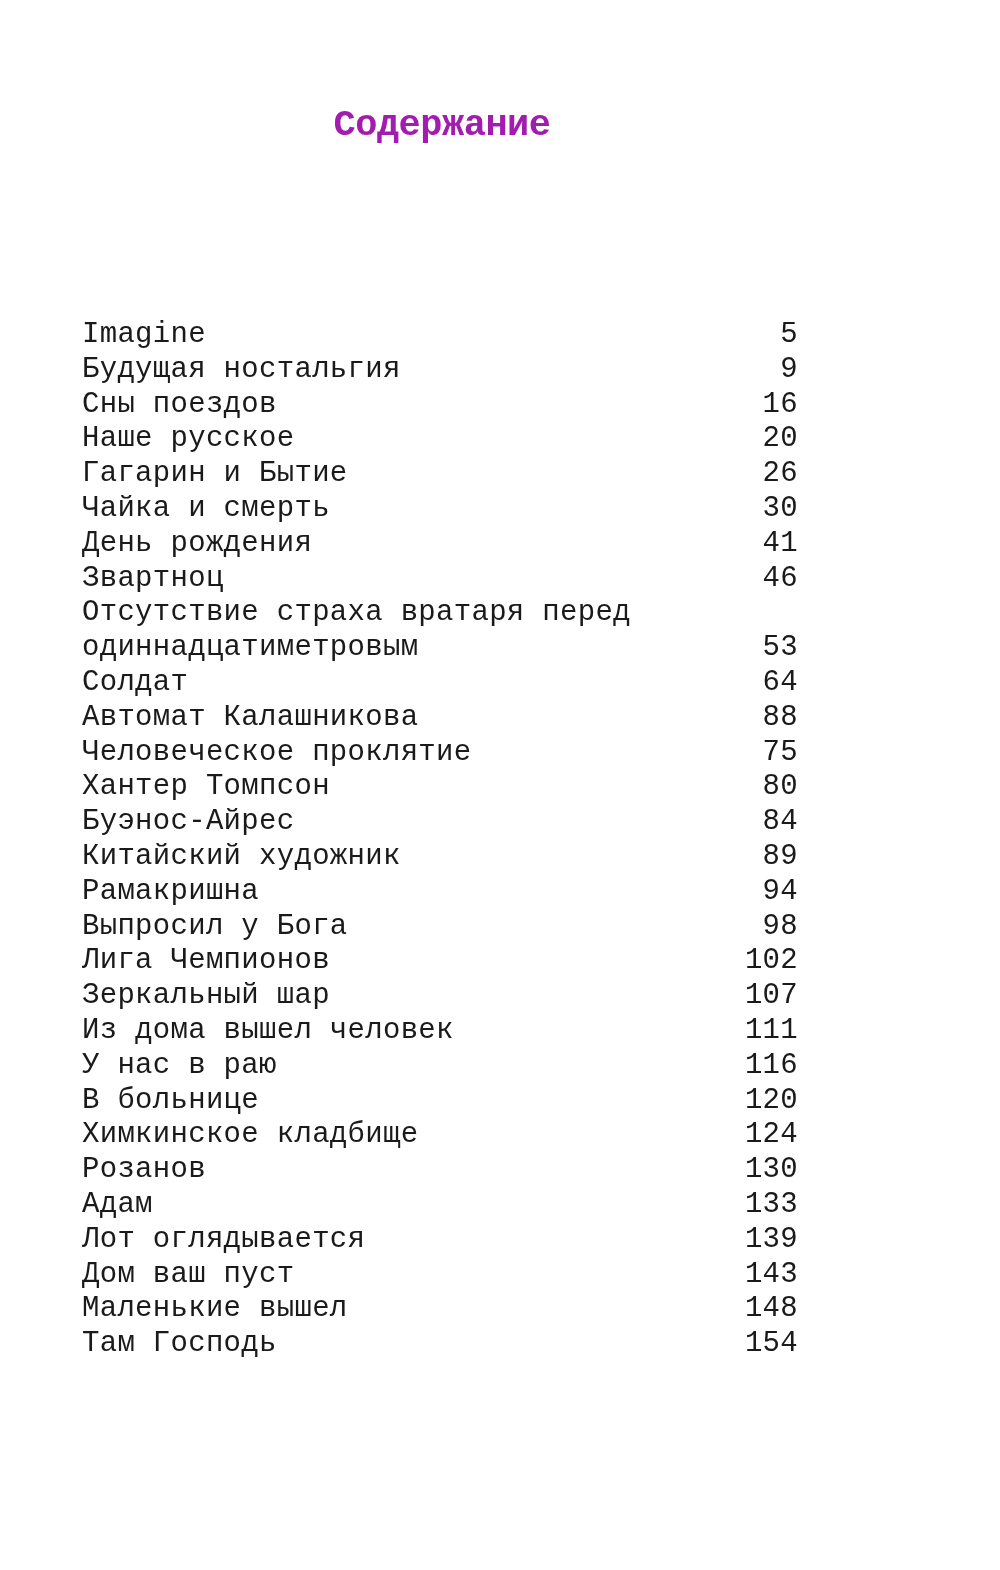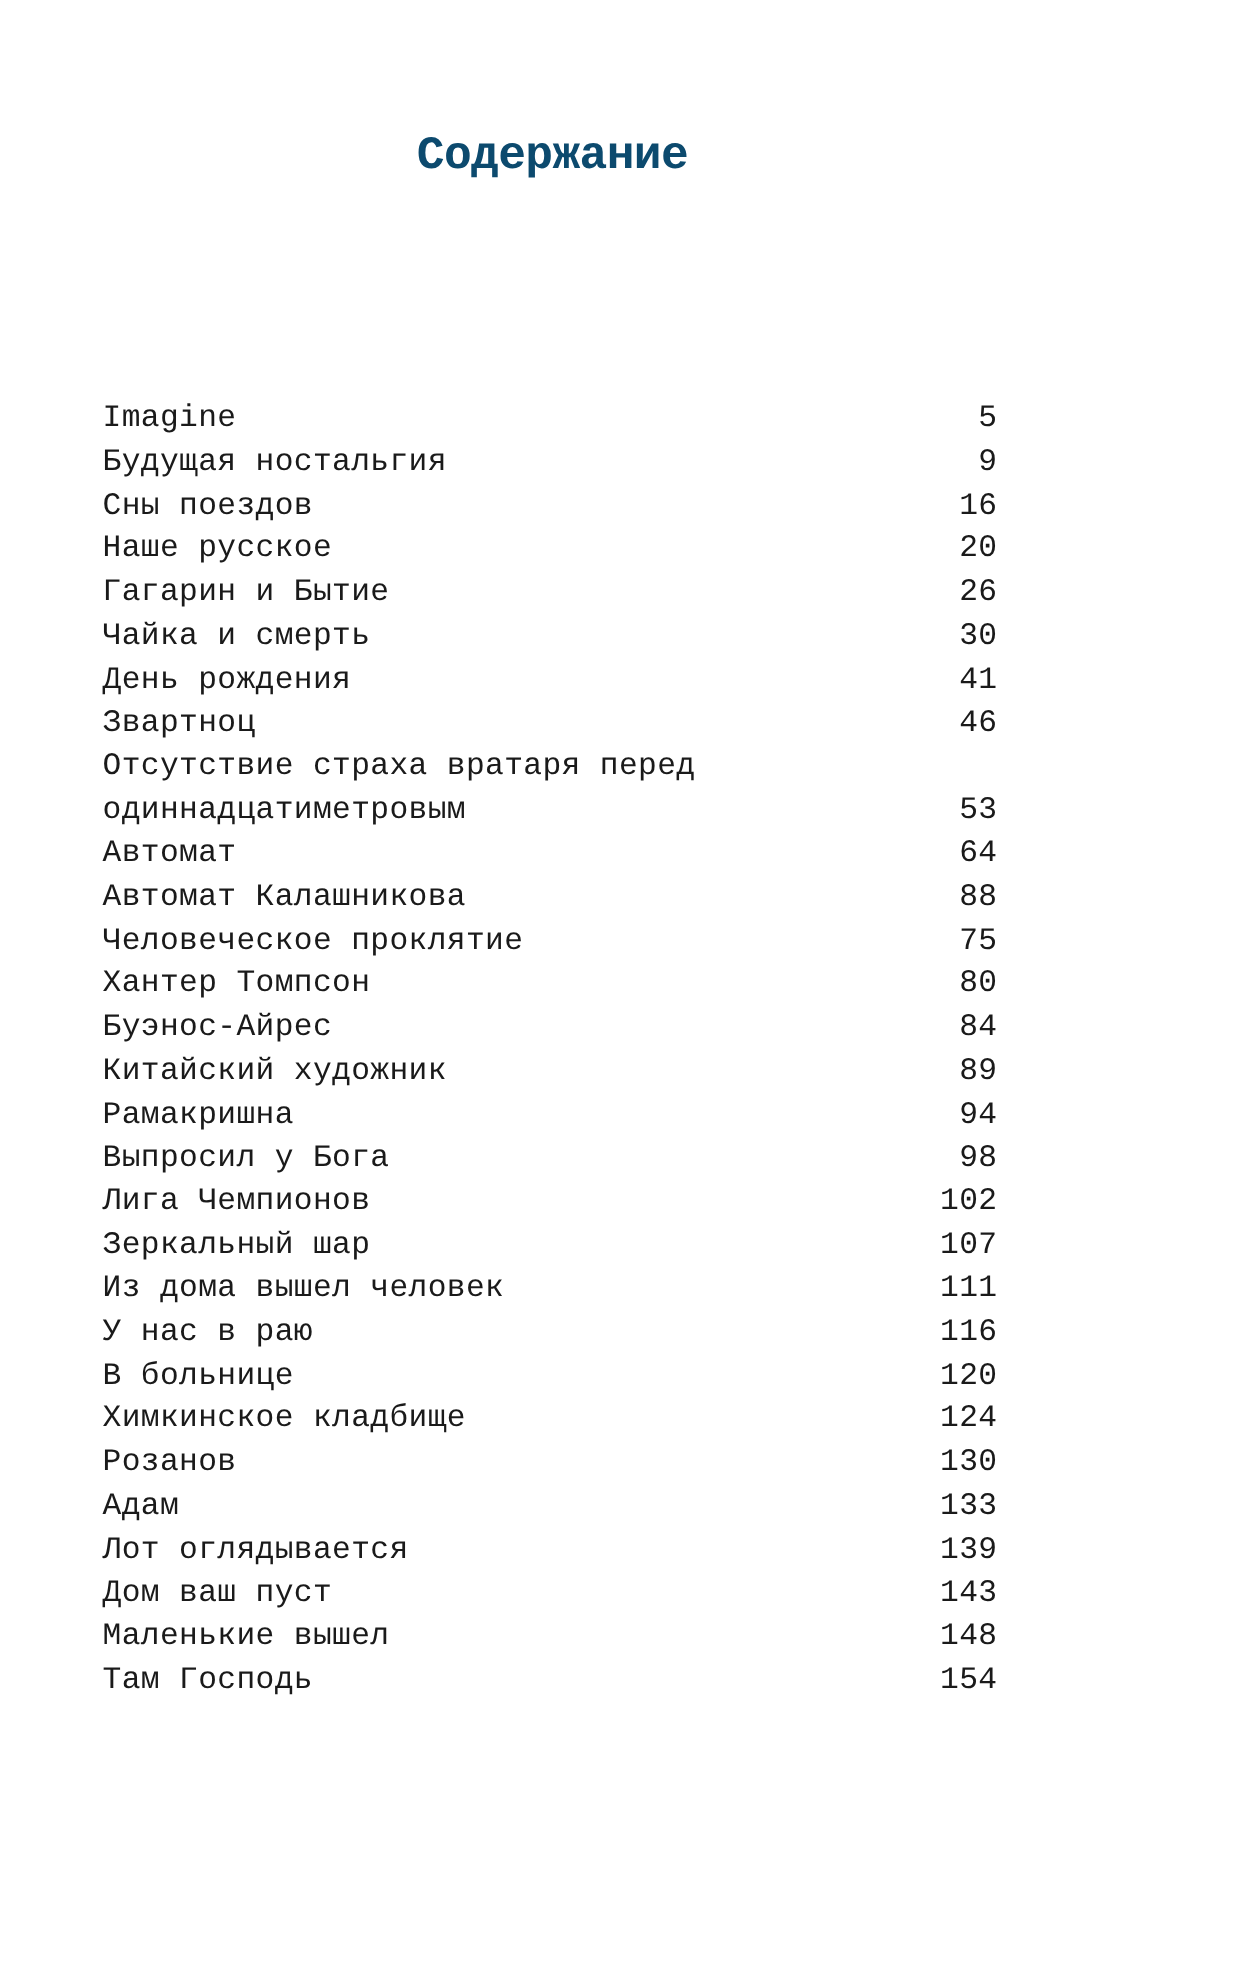--- a/index.html
+++ b/index.html
@@ -18,37 +18,37 @@
     .page-title {
       position: absolute;
       top: 104px;
       left: 0;
       width: 884px;
       text-align: center;
       font-family: "Liberation Mono", "DejaVu Sans Mono", monospace;
       font-weight: bold;
       font-size: 37px;
       letter-spacing: -0.5px;
-      color: #0c4a6e;
+      color: #a21caf;
       margin: 0;
     }
     .toc {
       position: absolute;
       top: 318px;
       left: 82px;
       width: 716px;
       list-style: none;
       margin: 0;
       padding: 0;
     }
     .toc-entry {
       display: flex;
       justify-content: space-between;
       align-items: flex-end;
-      font-size: 25px;
+      font-size: 29px;
       line-height: 34.8px;
       height: 34.8px;
       white-space: pre;
       letter-spacing: 0.3px;
     }
     .toc-entry.two-line {
       height: 69.6px;
     }
     .toc-entry .title {
       display: block;
@@ -68,21 +68,21 @@
   <li class="toc-entry"><span class="title">Imagine</span><span class="page">5</span></li>
   <li class="toc-entry"><span class="title">Будущая ностальгия</span><span class="page">9</span></li>
   <li class="toc-entry"><span class="title">Сны поездов</span><span class="page">16</span></li>
   <li class="toc-entry"><span class="title">Наше русское</span><span class="page">20</span></li>
   <li class="toc-entry"><span class="title">Гагарин и Бытие</span><span class="page">26</span></li>
   <li class="toc-entry"><span class="title">Чайка и смерть</span><span class="page">30</span></li>
   <li class="toc-entry"><span class="title">День рождения</span><span class="page">41</span></li>
   <li class="toc-entry"><span class="title">Звартноц</span><span class="page">46</span></li>
   <li class="toc-entry two-line"><span class="title">Отсутствие страха вратаря перед
 одиннадцатиметровым</span><span class="page">53</span></li>
-  <li class="toc-entry"><span class="title">Автомат</span><span class="page">64</span></li>
+  <li class="toc-entry"><span class="title">Солдат</span><span class="page">64</span></li>
   <li class="toc-entry"><span class="title">Автомат Калашникова</span><span class="page">88</span></li>
   <li class="toc-entry"><span class="title">Человеческое проклятие</span><span class="page">75</span></li>
   <li class="toc-entry"><span class="title">Хантер Томпсон</span><span class="page">80</span></li>
   <li class="toc-entry"><span class="title">Буэнос-Айрес</span><span class="page">84</span></li>
   <li class="toc-entry"><span class="title">Китайский художник</span><span class="page">89</span></li>
   <li class="toc-entry"><span class="title">Рамакришна</span><span class="page">94</span></li>
   <li class="toc-entry"><span class="title">Выпросил у Бога</span><span class="page">98</span></li>
   <li class="toc-entry"><span class="title">Лига Чемпионов</span><span class="page">102</span></li>
   <li class="toc-entry"><span class="title">Зеркальный шар</span><span class="page">107</span></li>
   <li class="toc-entry"><span class="title">Из дома вышел человек</span><span class="page">111</span></li>

